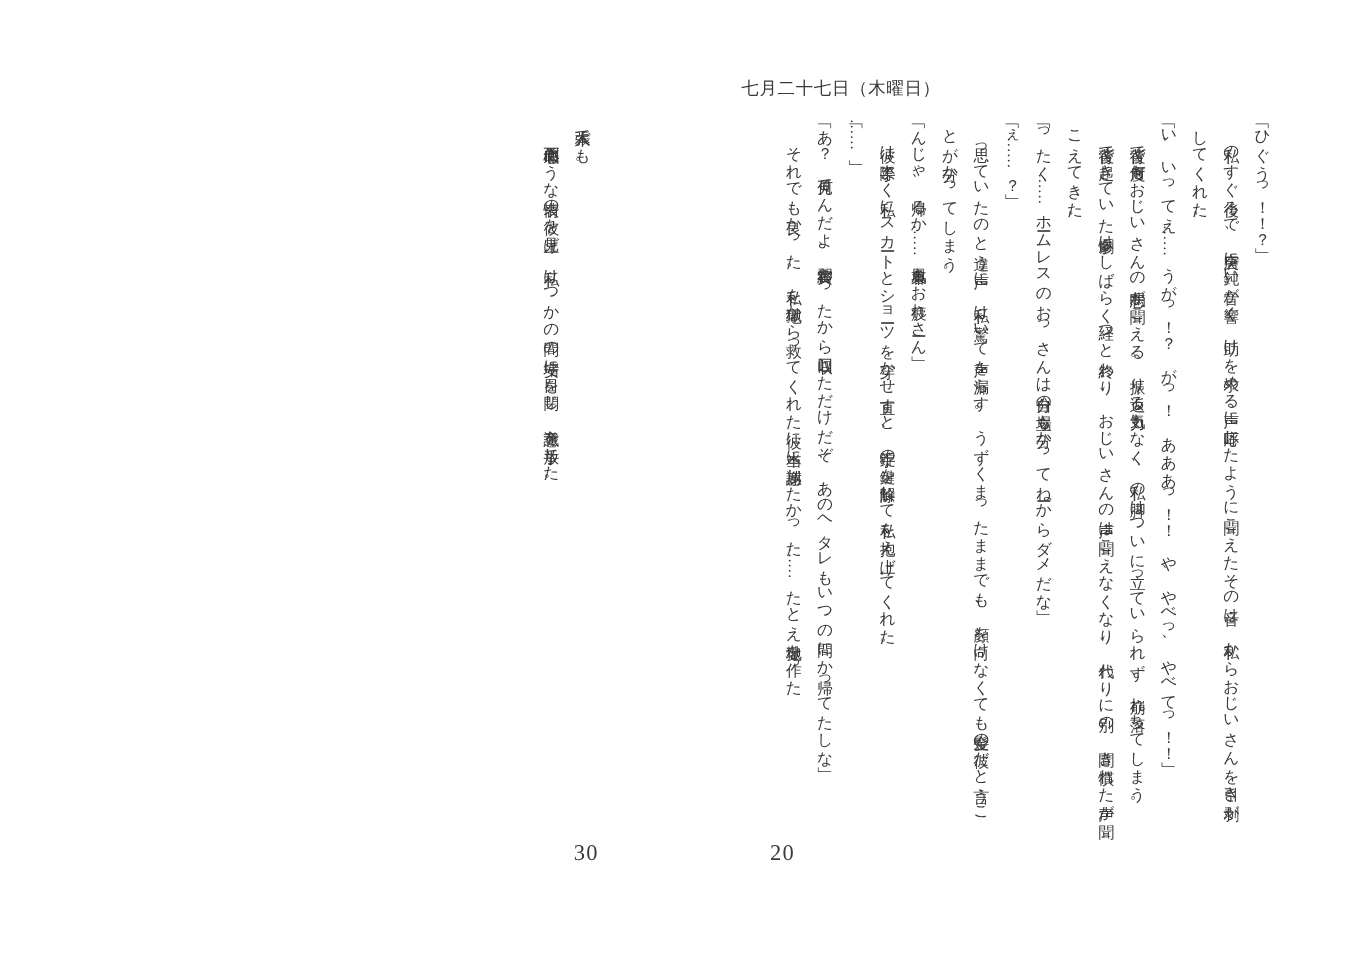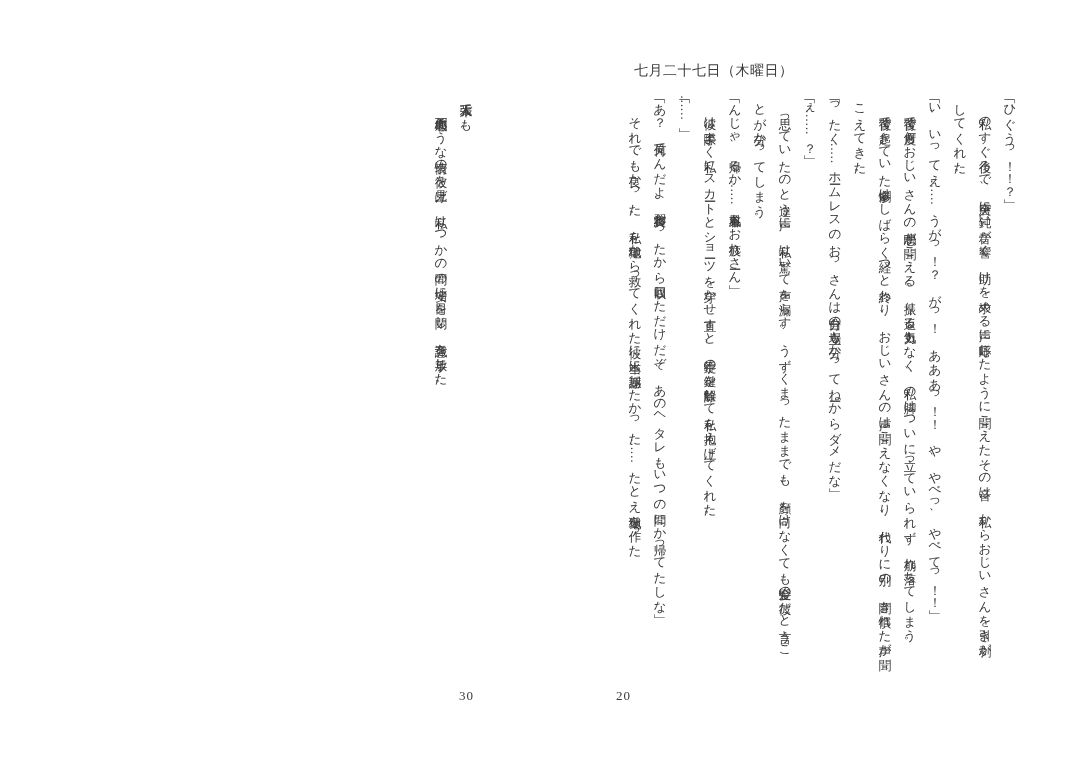--- a/index.html
+++ b/index.html
@@ -16,21 +16,21 @@
   .spread {
     position: relative;
     width: 1080px;
     height: 764px;
     background: #ffffff;
   }
   
   .running-header {
     position: absolute;
     top: 62px;
-    left: 634px;
+    left: 593px;
     font-size: 14px;
     letter-spacing: 0.5px;
     color: #3a3a3a;
     white-space: nowrap;
   }
   
   .vtext {
     position: absolute;
     top: 95px;
     height: 567px;
@@ -54,22 +54,22 @@
   .page-body-right {
     right: 58px;   
     width: 500px;
   }
   .page-body-left {
     right: 602px;  
     width: 424px;
   }
   .page-number {
     position: absolute;
-    top: 688px;
-    font-size: 13px;
+    top: 672px;
+    font-size: 18px;
     color: #3a3a3a;
     letter-spacing: 1px;
   }
   .page-number-right { left: 616px; }
   .page-number-left  { left: 459px; }
 </style>
 </head>
 <body>
 
 <div class="spread">

